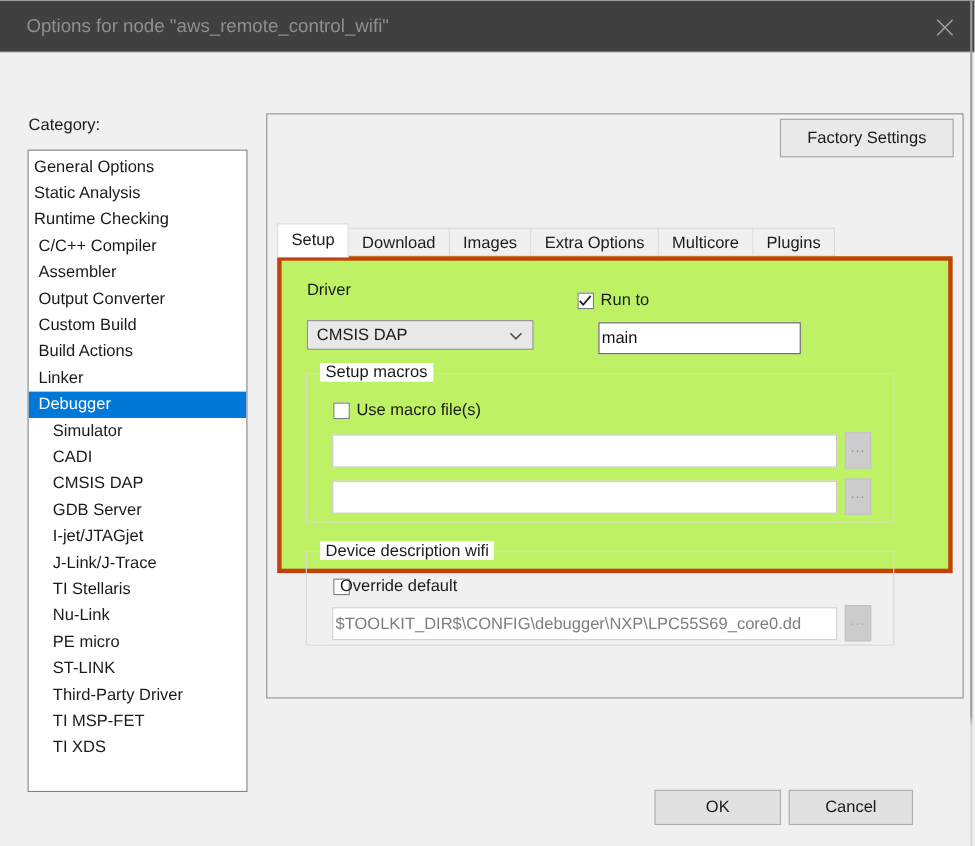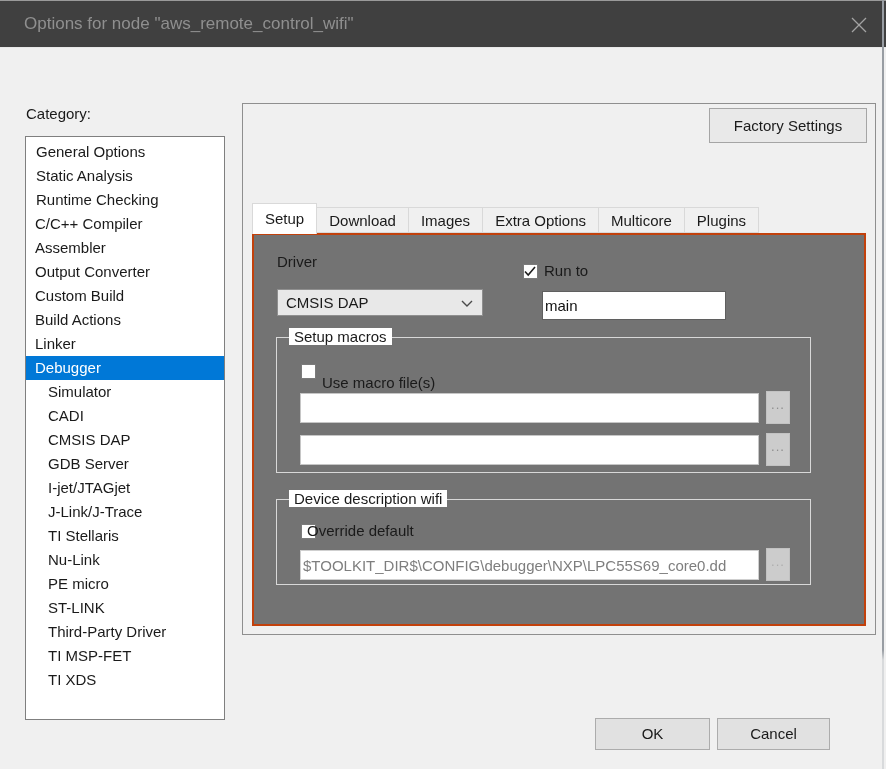--- a/index.html
+++ b/index.html
@@ -16,37 +16,37 @@
   #close-btn { position:absolute; right:13px; top:10px; width:28px; height:28px; cursor:default; }
   
   #right-edge { position:absolute; left:882px; top:0; width:2px; height:769px;
     background:linear-gradient(to bottom,#989da3 0,#989da3 650px,#d8dadc 660px,#d8dadc 100%); }
 
   
   #category-label { position:absolute; left:26px; top:105px; font-size:15px; }
   #category-list { position:absolute; left:25px; top:136px; width:200px; height:584px;
     background:#fff; border:1px solid #7f7f7f; padding-top:3px; overflow:hidden; }
   .lrow { height:24px; line-height:24px; font-size:15px; white-space:nowrap; }
-  .lvl0 { padding-left:10px; } .lvl1 { padding-left:9px; } .lvl2 { padding-left:22px; }
+  .lvl0 { padding-left:5px; } .lvl1 { padding-left:9px; } .lvl2 { padding-left:22px; }
   .lrow.selected { background:var(--selection); color:#fff; }
 
   
   #panel { position:absolute; left:242px; top:103px; width:634px; height:532px;
     border:1px solid #8f8f8f; background:#f0f0f0; }
   #factory-btn { position:absolute; left:466px; top:4px; width:158px; height:35px;
     background:#e9e9e9; border:1px solid #a5a5a5; font-size:15px; text-align:center; line-height:33px; }
 
   #tab-bar { position:absolute; left:9px; top:98px; display:flex; align-items:flex-end; height:31px; }
   .tab { height:26px; line-height:25px; padding:0 12px; background:#f0f0f0;
     border:1px solid #d9d9d9; border-left:none; font-size:15px; }
   .tab:first-child { border-left:1px solid #d9d9d9; }
   .tab.active { height:31px; line-height:30px; background:#fff; border-bottom:none;
     border-left:1px solid #d9d9d9; margin-bottom:-1px; position:relative; z-index:5; }
-  #tab-page { position:absolute; left:9px; top:129px; width:614px; height:393px;
-    background:#737373; border:2px solid #c2410c; z-index:1; }
+  #tab-page { position:absolute; left:9px; top:129px; width:614px; height:288px;
+    background:#bef264; border:4px solid #c2410c; z-index:1; }
 
   
   .lbl { position:absolute; font-size:15px; white-space:nowrap; }
   #driver-label { left:23px; top:18px; }
   #driver-combo { position:absolute; left:23px; top:54px; width:206px; height:27px;
     background:#e8e8e8; border:1px solid #8f8f8f; display:flex; align-items:center;
     padding-left:8px; font-size:15px; }
   #driver-combo svg { position:absolute; right:9px; top:10px; }
   .checkbox { position:absolute; width:15px; height:15px; background:#fff; border:1px solid #7b7b7b; }
   .checkbox svg { display:none; margin:1px 0 0 0; }
@@ -54,21 +54,21 @@
   #runto-check { left:269px; top:29px; }
   #runto-label { left:290px; top:27px; }
   .txt { position:absolute; font-family:"Liberation Sans", sans-serif; font-size:15px;
     padding:0 2px; background:#fff; outline:none; }
   #main-input { left:288px; top:56px; width:184px; height:29px; border:1px solid #5f5f5f; color:#111; }
 
   .groupbox { position:absolute; border:1px solid #d8d8d8; }
   .legend { position:absolute; left:12px; top:-10px; background:#fff; padding:0 5px; font-size:15px; white-space:nowrap; }
   #group-macros { left:22px; top:102px; width:535px; height:136px; }
   #macro-check { left:24px; top:26px; }
-  #macro-label { left:45px; top:24px;margin-top:12px; }
+  #macro-label { left:45px; top:24px; }
   .file-field { left:23px; width:459px; height:30px; border:1px solid #c6c6c6; color:#111; }
   #macro-file-1 { top:55px; } #macro-file-2 { top:97px; }
   .browse-btn { position:absolute; width:24px; height:33px; background:#cccccc; border:1px solid #c2c2c2;
     font-size:13px; color:#8e8e8e; text-align:center; line-height:26px; letter-spacing:1px; }
   #browse-1 { left:489px; top:53px; } #browse-2 { left:489px; top:95px; }
 
   #group-device { left:22px; top:264px; width:535px; height:86px; }
   #override-check { left:24px; top:24px; }
   #override-label { left:30px; top:22px; }
   #path-field { top:50px; color:#7e7e7e; border:1px solid #cfcfcf; padding-right:2px; }

